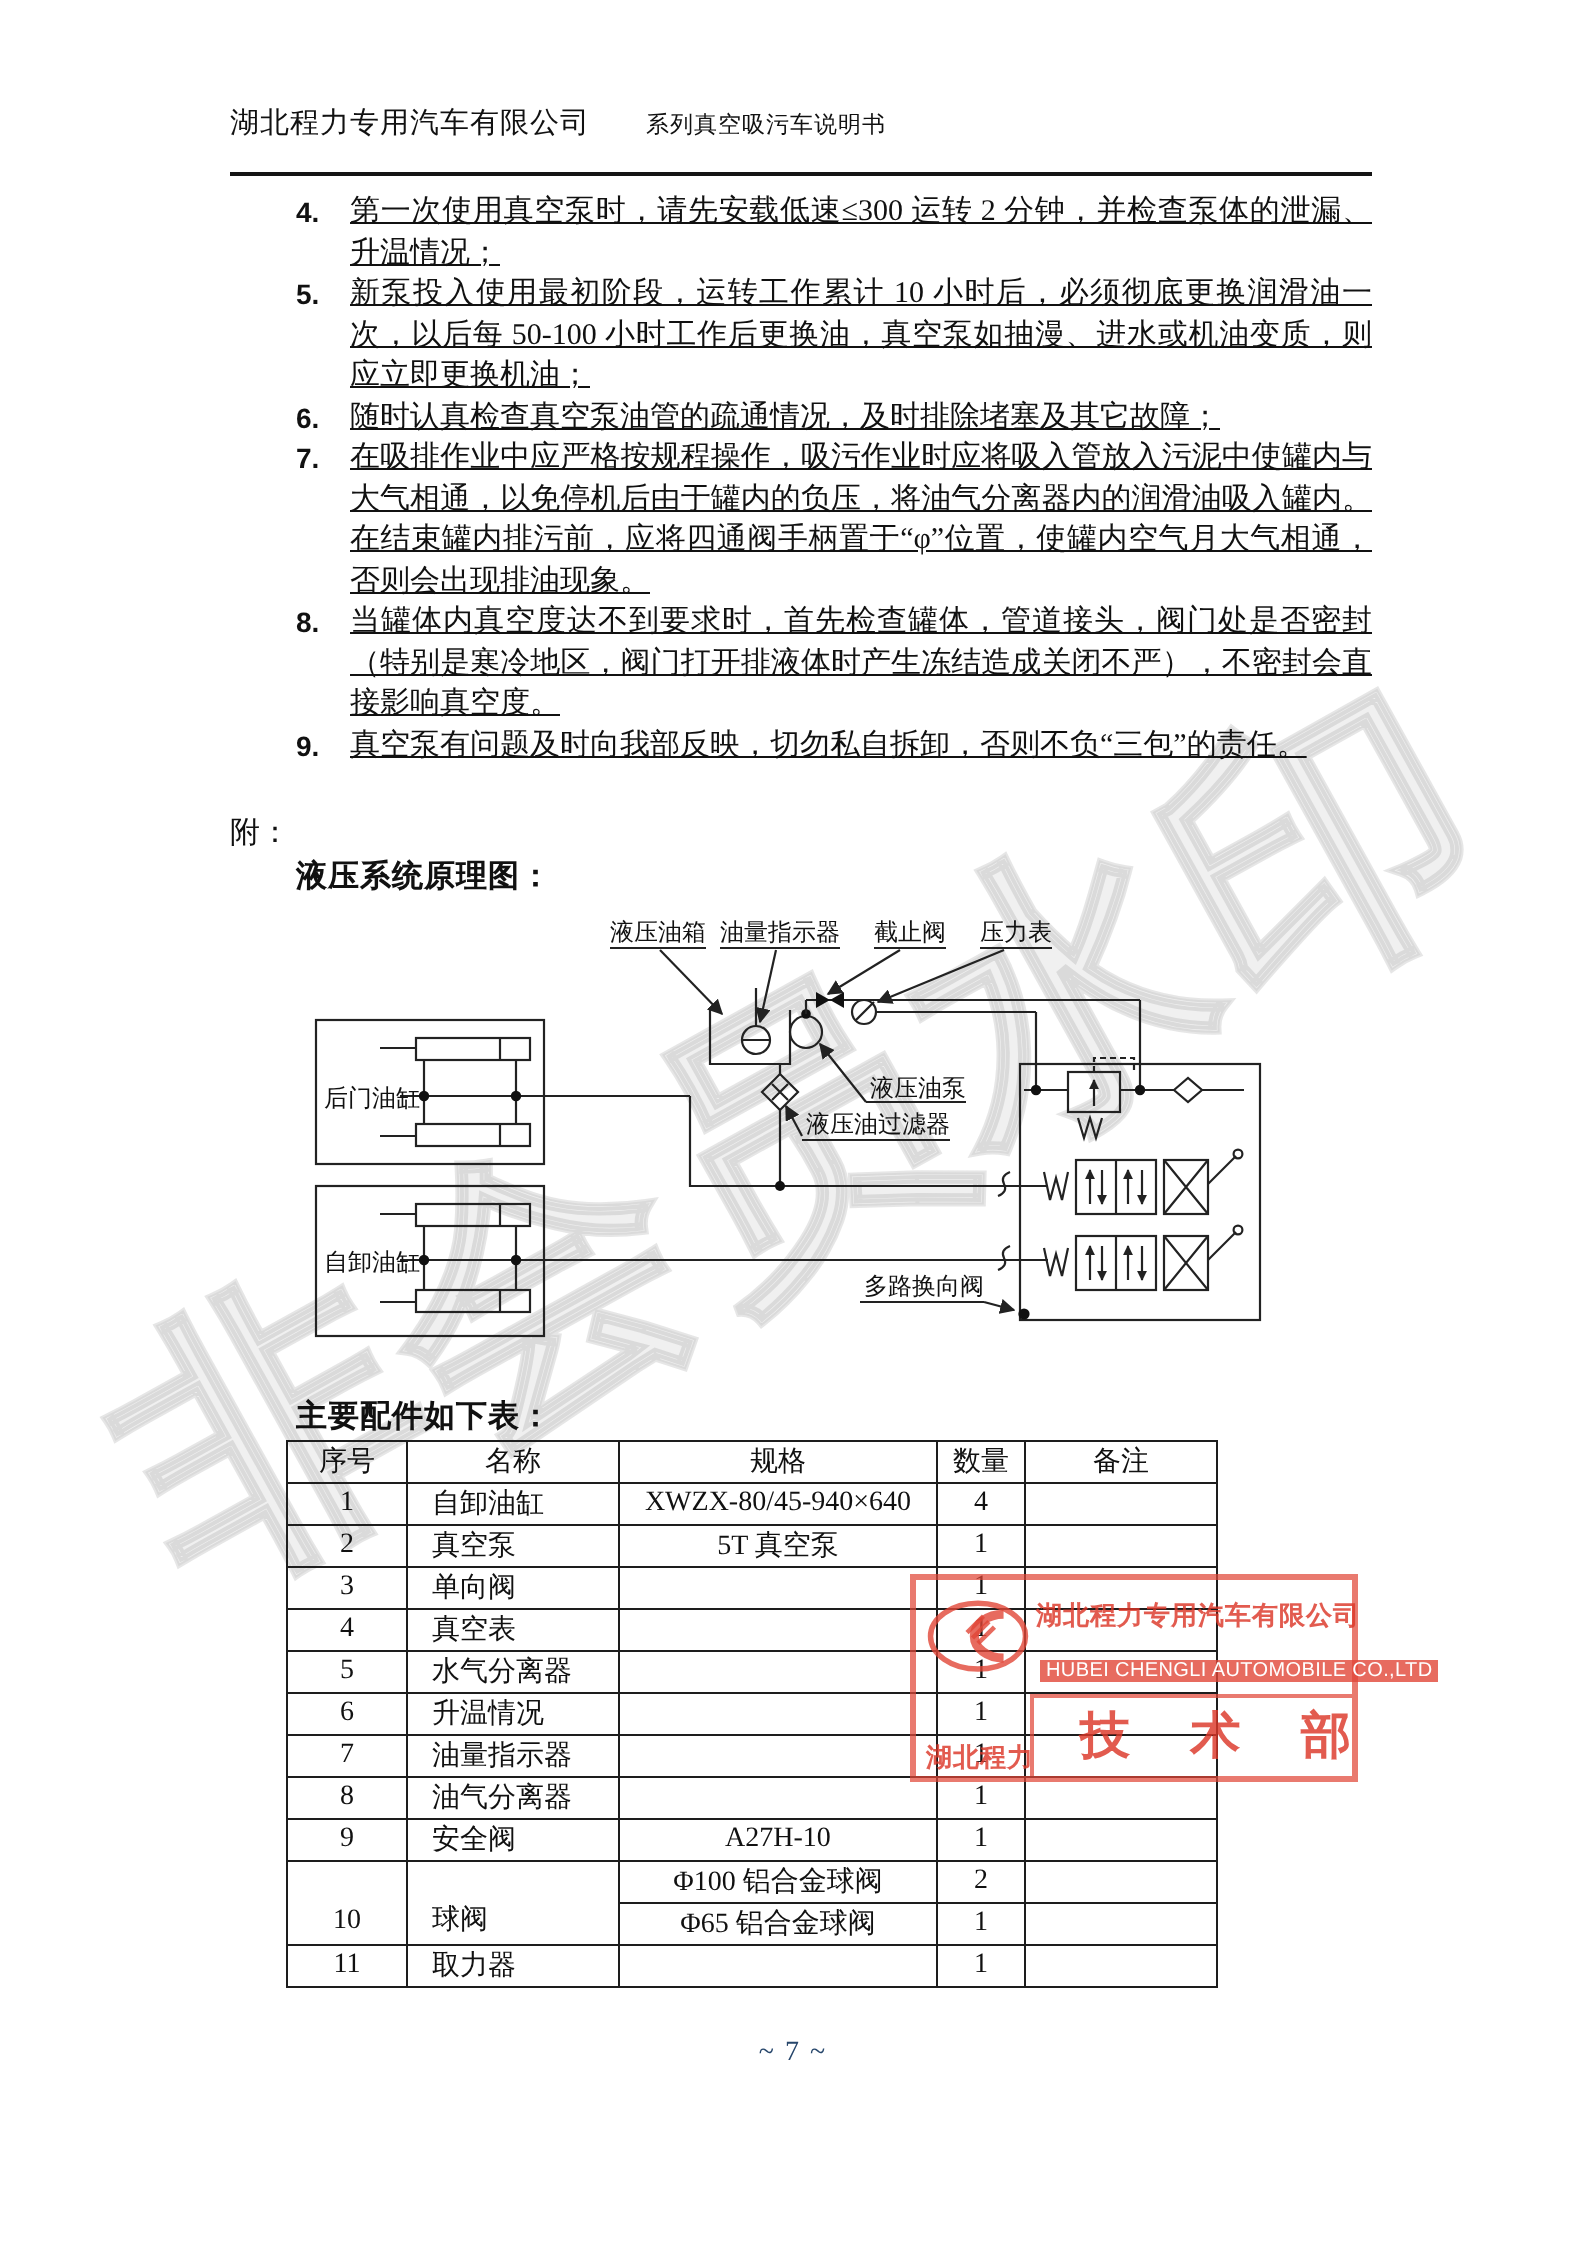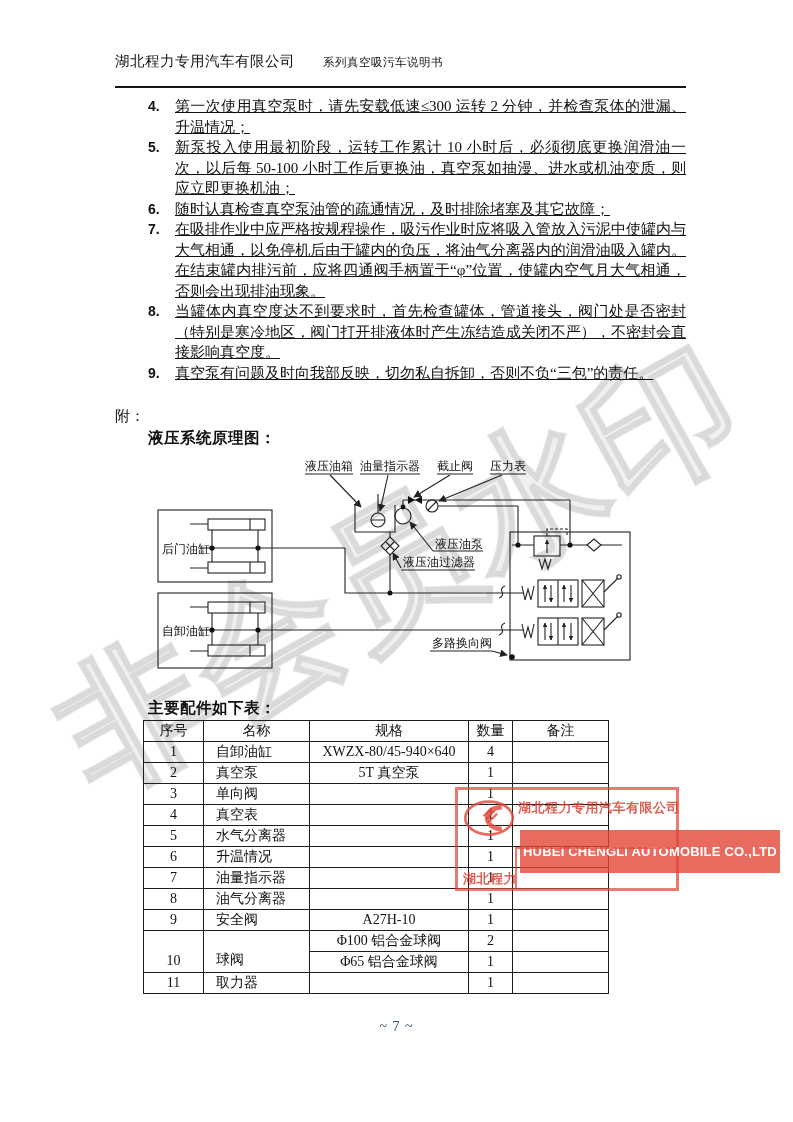--- a/index.html
+++ b/index.html
@@ -41,22 +41,22 @@
   .parts th.c-name{text-align:center;padding-left:0;}
   .parts .c-spec{width:158px;} .parts .c-qty{width:43px;} .parts .c-note{width:95px;}
   .parts .vb{vertical-align:bottom;padding-bottom:3px;}
   
   .stamp{position:absolute;left:455px;top:787px;width:224px;height:104px;box-sizing:border-box;
          border:3px solid rgba(225,70,55,.72);z-index:3;color:rgba(220,55,40,.82);}
   .stamp .st-logo{position:absolute;left:3px;top:8px;width:56px;height:42px;}
   .stamp .st-cn{position:absolute;left:60px;top:9px;width:160px;font-size:13px;font-weight:bold;
          letter-spacing:.5px;white-space:nowrap;font-family:"Liberation Sans",sans-serif;}
   .stamp .st-en{position:absolute;left:62px;top:40px;background:rgba(225,70,55,.8);color:#fff;
-         font-family:"Liberation Sans",sans-serif;font-size:13px;font-weight:bold;
-         padding:14px 3px;white-space:nowrap;letter-spacing:.2px;}
+         font-family:"Liberation Sans",sans-serif;font-size:10px;font-weight:normal;
+         padding:0 3px;white-space:nowrap;letter-spacing:.2px;}
   .stamp .st-hline{position:absolute;left:59px;top:57px;width:159px;height:2px;background:rgba(225,70,55,.72);}
   .stamp .st-vline{position:absolute;left:57px;top:57px;width:2px;height:41px;background:rgba(225,70,55,.72);}
   .stamp .st-left{position:absolute;left:5px;top:68px;font-size:13px;letter-spacing:.5px;font-weight:bold;margin-top:12px;}
   .stamp .st-dept{position:absolute;left:70px;top:61px;width:150px;text-align:center;
          font-size:25px;font-weight:bold;letter-spacing:12px;text-indent:12px;white-space:nowrap;}
   
   .pagenum{position:absolute;left:0;top:1019px;width:100%;text-align:center;
            font-size:14px;color:#26466b;z-index:1;letter-spacing:1px;}
 </style>
 </head>
@@ -328,16 +328,17 @@
         <line x1="24" y1="20" x2="33" y2="11" stroke-width="2.5"></line>
         <line x1="27" y1="23" x2="36" y2="14" stroke-width="2.5"></line>
         <line x1="30" y1="26" x2="39" y2="17" stroke-width="2.5"></line>
       </g>
     </svg>
     <div class="st-cn">湖北程力专用汽车有限公司</div>
     <div class="st-en">HUBEI CHENGLI AUTOMOBILE CO.,LTD</div>
     <div class="st-hline"></div>
     <div class="st-vline"></div>
     <div class="st-left">湖北程力</div>
+    <div class="st-dept">技 术 部</div>
   </div>
 
   <div class="pagenum">~ 7 ~</div>
 </div>
 
 </body></html>

